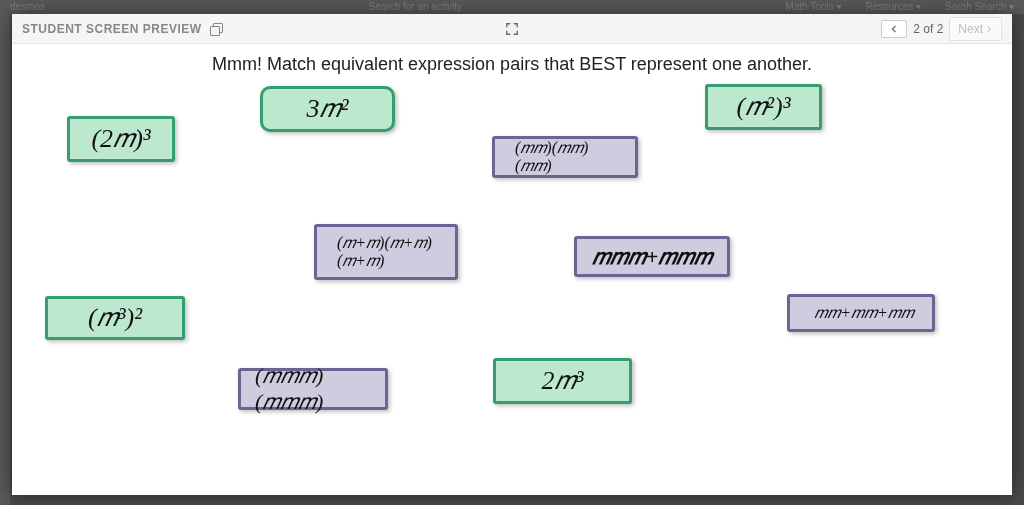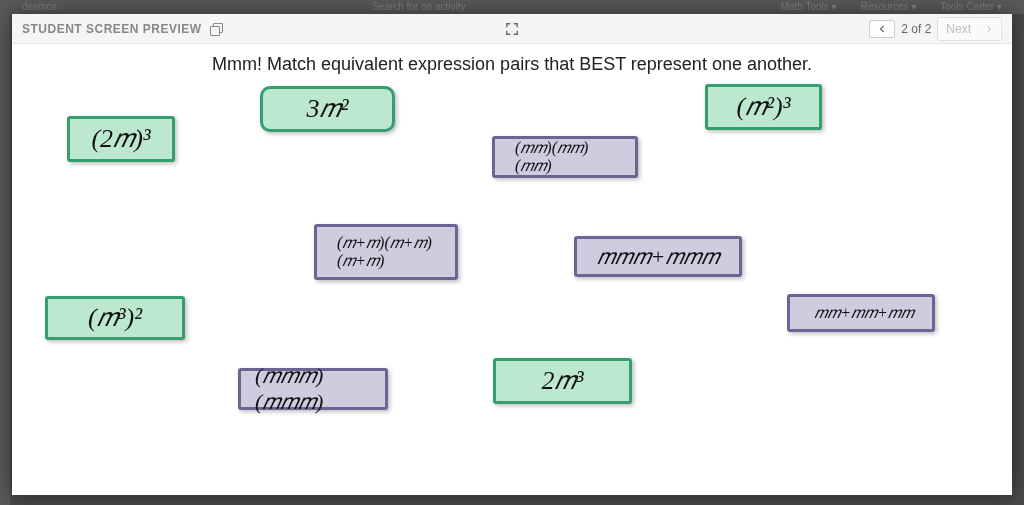--- a/index.html
+++ b/index.html
@@ -13,21 +13,21 @@
     }
     .bg-nav {
       position: absolute;
       top: 0; left: 0; right: 0;
       height: 14px;
       background: #5a5a5a;
       color: #999;
       font-size: 10px;
       display: flex;
       justify-content: space-between;
-      padding: 1px 22px;
+      padding: 1px 10px;
     }
     .bg-nav-left { opacity: 0.6; }
     .bg-nav-right { display: flex; gap: 24px; opacity: 0.6; }
     .bg-sidebar {
       position: absolute;
       left: 0; top: 14px; bottom: 0;
       width: 10px;
       background: #5a5a5a;
       color: #888;
       font-size: 9px;
@@ -90,21 +90,21 @@
     .nav-btn {
       border: 1px solid #ccc;
       background: #fff;
       padding: 4px 8px;
       font-size: 12px;
       color: #888;
       cursor: pointer;
       border-radius: 2px;
       display: flex;
       align-items: center;
-      gap: 14px;
+      gap: 2px;
     }
     .nav-btn.disabled { opacity: 0.5; cursor: default; }
     .page-indicator {
       font-size: 12px;
       color: #666;
     }
     .chevron { width: 8px; height: 8px; }
     .canvas {
       flex: 1;
       position: relative;
@@ -146,21 +146,21 @@
   </style>
 </head>
 <body>
 
 <div class="bg-nav">
   <div class="bg-nav-left">desmos</div>
   <div class="bg-nav-left">Search for an activity</div>
   <div class="bg-nav-right">
     <span>Math Tools ▾</span>
     <span>Resources ▾</span>
-    <span>Tools Carter ▾</span>
+    <span>Sarah Search ▾</span>
   </div>
 </div>
 <div class="bg-sidebar"></div>
 
 <div class="preview-window">
   <div class="preview-header">
     <div class="header-title">
       <span>STUDENT SCREEN PREVIEW</span>
       <span class="copy-icon"></span>
     </div>
@@ -186,19 +186,19 @@
   </div>
 
   <div class="canvas">
     <div class="prompt">Mmm! Match equivalent expression pairs that BEST represent one another.</div>
 
     <div class="card green sz-lg" style="left:55px; top:72px; width:108px; height:46px;">(2𝑚)³</div>
     <div class="card green sz-lg" style="left:248px; top:42px; width:135px; height:46px;border-radius:10px;">3𝑚²</div>
     <div class="card purple sz-sm" style="left:480px; top:92px; width:146px; height:42px;">(𝑚𝑚)(𝑚𝑚)(𝑚𝑚)</div>
     <div class="card green sz-lg" style="left:693px; top:40px; width:117px; height:46px;">(𝑚²)³</div>
     <div class="card purple sz-sm" style="left:302px; top:180px; width:144px; height:56px;">(𝑚+𝑚)(𝑚+𝑚)(𝑚+𝑚)</div>
-    <div class="card purple sz-md" style="left:562px; top:192px; width:168px; height:41px;">𝑚𝑚𝑚+𝑚𝑚𝑚</div>
+    <div class="card purple sz-md" style="left:562px; top:192px; width:156px; height:41px;font-weight:bold;">𝑚𝑚𝑚+𝑚𝑚𝑚</div>
     <div class="card green sz-lg" style="left:33px; top:252px; width:140px; height:44px;">(𝑚³)²</div>
     <div class="card purple sz-sm" style="left:775px; top:250px; width:148px; height:38px;">𝑚𝑚+𝑚𝑚+𝑚𝑚</div>
     <div class="card purple sz-md" style="left:226px; top:324px; width:150px; height:42px;">(𝑚𝑚𝑚)(𝑚𝑚𝑚)</div>
     <div class="card green sz-lg" style="left:481px; top:314px; width:139px; height:46px;">2𝑚³</div>
   </div>
 </div>
 
 </body></html>

